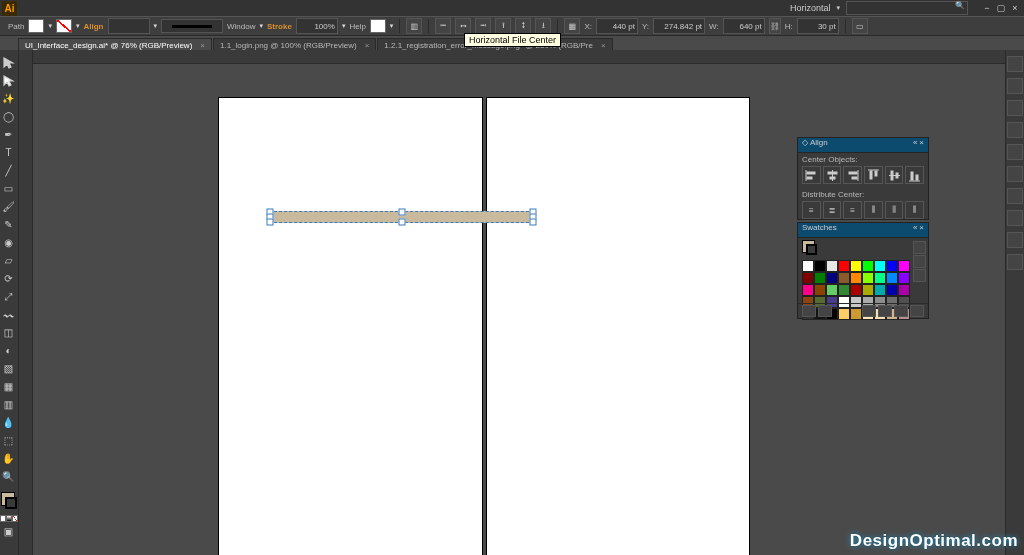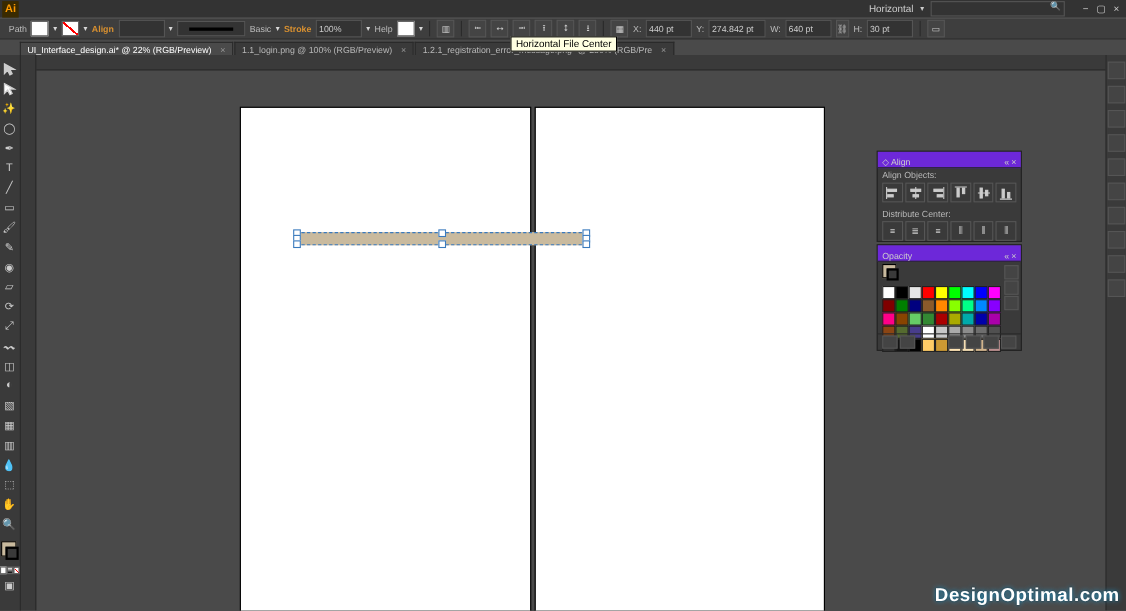--- a/index.html
+++ b/index.html
@@ -47,21 +47,21 @@
     padding: 0 8px; gap: 4px;
   }
   .cb-label { color: #bbb; }
   .swatch { width: 14px; height: 12px; border: 1px solid #666; display:inline-block; }
   .swatch.white { background: #fff; }
   .swatch.none { background: linear-gradient(to top right, #fff 0%, #fff 45%, red 45%, red 55%, #fff 55%, #fff 100%);}
   .stroke-weight { width:36px; height:12px; background:#333; border:1px solid #555; font-size:8px; color:#ccc; text-align:center;}
   .stroke-line { width:40px; height:3px; background:#000; }
   .cb-sep { width:1px; height:14px; background:#2a2a2a; margin:0 2px;}
   .cb-btn { width:14px; height:14px; border:1px solid #555; background:#444; display:flex;align-items:center;justify-content:center; font-size:8px; color:#ccc;}
-  .cb-input { width:36px; height:12px; background:#333; border:1px solid #555; color:#ccc; font-size:8px; text-align:left;}
+  .cb-input { width:36px; height:12px; background:#333; border:1px solid #555; color:#ccc; font-size:8px; text-align:right;}
   .orange-lbl { color:#d89030; font-weight:bold;}
   .tabs {
     height: 16px; background: #4a4a4a;
     display: flex; align-items: flex-end;
     padding-left: 18px;
     font-size: 8px;
   }
   .tab {
     padding: 2px 6px;
     background: #3a3a3a;
@@ -146,22 +146,22 @@
   }
   .dock-icon { width:14px; height:14px; border:1px solid #555; background:#444; cursor:pointer;}
   .panel {
     position: absolute;
     background: #3a3a3a;
     border: 1px solid #222;
     font-size: 8px;
     color: #ccc;
   }
   .panel-header {
-    height: 14px; background: #6d28d9;
-    display: flex; align-items: flex-end; justify-content: space-between;
+    height: 14px; background: #0c4a6e;
+    display: flex; align-items: flex-start; justify-content: space-between;
     padding: 0 4px;
     border-bottom: 1px solid #252525;
   }
   .panel-section-lbl { font-size: 8px; color:#b8b8b8; padding: 2px 4px; }
   .align-row { display:flex; gap: 2px; padding: 0 4px 4px; }
   .align-btn {
     width: 18px; height: 16px;
     background: #3a3a3a;
     border: 1px solid #565656;
     display: flex; align-items: center; justify-content: center;
@@ -207,21 +207,21 @@
   <span class="swatch white"></span>
   <span style="font-size:7px;">▾</span>
   <span class="swatch none"></span>
   <span style="font-size:7px;">▾</span>
   <span class="cb-label orange-lbl">Align</span>
   <input class="stroke-weight" value="" style="">
   <span style="font-size:7px;">▾</span>
   <div style="width:60px; height:12px; background:#333; border:1px solid #555; display:flex; align-items:center; justify-content:center;">
       <div class="stroke-line"></div>
     </div>
-  <span class="cb-label">Basic</span>
+  <span class="cb-label">Window</span>
   <span style="font-size:7px;">▾</span>
   <span class="cb-label orange-lbl">Stroke</span>
   <input class="cb-input" value="100%" style="">
   <span style="font-size:7px;">▾</span>
   <span class="cb-label">Help</span>
   <span class="swatch white"></span>
   <span style="font-size:7px;">▾</span>
   <div class="cb-sep"></div>
   <div class="cb-btn">▥</div>
   <div class="cb-sep"></div>
@@ -241,21 +241,21 @@
   <input class="cb-input" value="640 pt" style="">
   <div class="cb-btn" style="width:10px;">⛓</div>
   <span class="cb-label">H:</span>
   <input class="cb-input" value="30 pt" style="">
   <div class="cb-sep"></div>
   <div class="cb-btn">▭</div>
 </div>
 
 <div class="tabs">
   <div class="tab active">
-      <span>UI_Interface_design.ai* @ 22% (RGB/Preview)</span>
+      <span>UI_Interface_design.ai* @ 76% (RGB/Preview)</span>
       <span class="tab-close">×</span>
     </div>
   <div class="tab">
       <span>1.1_login.png @ 100% (RGB/Preview)</span>
       <span class="tab-close">×</span>
     </div>
   <div class="tab">
       <span>1.2.1_registration_error_message.png* @ 280% (RGB/Pre</span>
       <span class="tab-close">×</span>
     </div>
@@ -327,21 +327,21 @@
     </div>
 
     <div id="align-panel" class="panel">
       <div class="panel-header">
         <span>◇ <span>Align</span></span>
         <span style="display:flex;gap:2px;">
             <span>«</span>
             <span>×</span>
           </span>
       </div>
-      <div class="panel-section-lbl">Align Objects:</div>
+      <div class="panel-section-lbl">Center Objects:</div>
       <div class="align-row">
         <div class="align-btn">
             <svg viewBox="0 0 13 13">
               <line x1="1" y1="1" x2="1" y2="12"></line>
               <rect x="2" y="3" width="8" height="2"></rect>
               <rect x="2" y="8" width="5" height="2"></rect>
             </svg>
           </div>
         <div class="align-btn">
             <svg viewBox="0 0 13 13">
@@ -385,21 +385,21 @@
         <div class="align-btn">≣</div>
         <div class="align-btn">≡</div>
         <div class="align-btn">⫼</div>
         <div class="align-btn">⫼</div>
         <div class="align-btn">⫼</div>
       </div>
     </div>
 
     <div id="swatches-panel" class="panel">
       <div class="panel-header">
-        <span>Opacity</span>
+        <span>Swatches</span>
         <span style="display:flex;gap:2px;">
             <span>«</span>
             <span>×</span>
           </span>
       </div>
       <div style="display:flex; padding:2px 4px; gap:2px; align-items:center;">
         <div style="position:relative; width:16px; height:16px;">
           <div style="position:absolute;left:0;top:0;width:11px;height:11px;background:#c9ba9e;border:1px solid #000;"></div>
           <div style="position:absolute;left:4px;top:4px;width:11px;height:11px;background:#3a3a3a;border:2px solid #000;box-sizing:border-box;"></div>
         </div>

